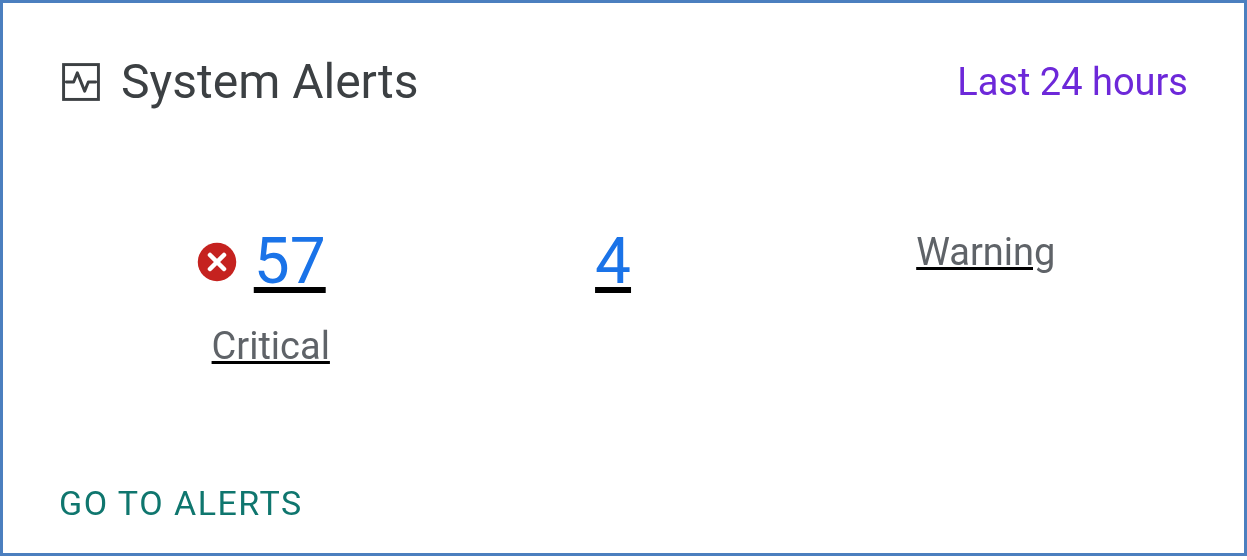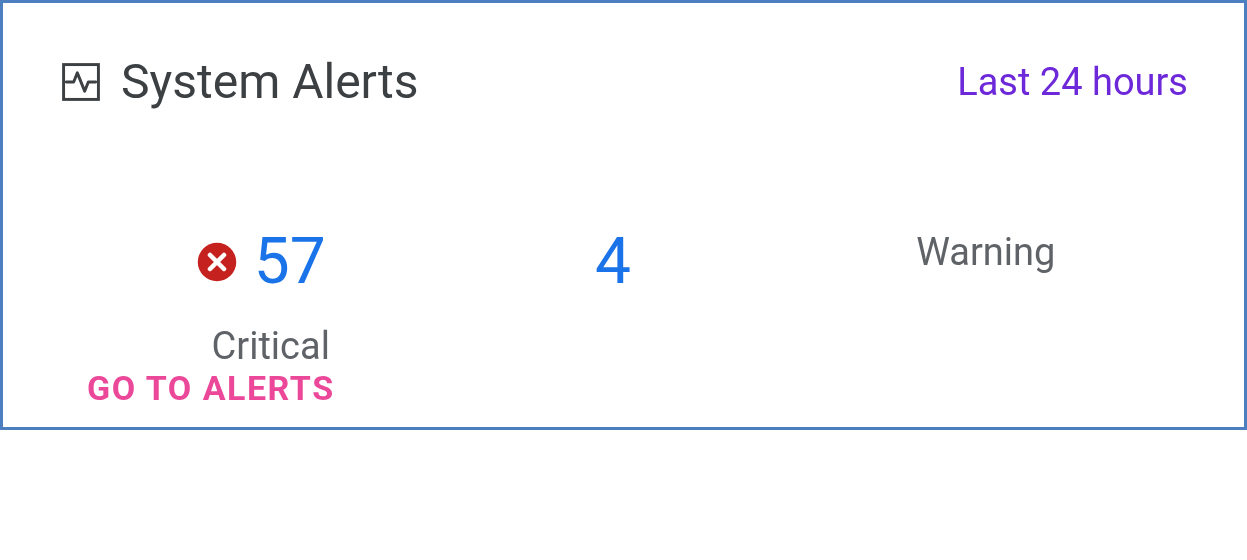--- a/index.html
+++ b/index.html
@@ -6,21 +6,21 @@
       margin: 0;
       padding: 0;
       box-sizing: border-box;
     }
     body {
       font-family: Roboto, 'Helvetica Neue', Arial, sans-serif;
       background: #fff;
     }
     .card {
       width: 1247px;
-      height: 430px;
+      height: 556px;
       border: 3px solid #4b7fbf;
       padding: 50px 56px 30px 56px;
       display: flex;
       flex-direction: column;
     }
     .header {
       display: flex;
       justify-content: space-between;
       align-items: center;
     }
@@ -47,20 +47,21 @@
     .stats {
       display: flex;
       justify-content: space-around;
       margin-top: 120px;
     }
     .stat {
       display: flex;
       flex-direction: column;
       align-items: center;
       gap: 30px;
+      text-decoration: underline;
     }
     .stat-value-wrap {
       display: flex;
       align-items: center;
       gap: 16px;
     }
     .critical-icon {
       width: 42px;
       height: 42px;
     }
@@ -74,26 +75,25 @@
       font-size: 38px;
       color: #5f6368;
       font-weight: 400;
       margin-left: 20px;
     }
     .footer {
       margin-top: auto;
     }
     .go-to-alerts {
       font-size: 34px;
-      color: #ec4899;
-      font-weight: 700;
+      color: #0f766e;
+      font-weight: 400;
       letter-spacing: 1.5px;
       cursor: pointer;
       text-transform: uppercase;
-      margin-left: 28px;
     }
   </style>
 </head>
 <body>
 
 <div class="card">
 
   <div class="header">
     <div class="title-wrap">
       <span class="activity-icon">

